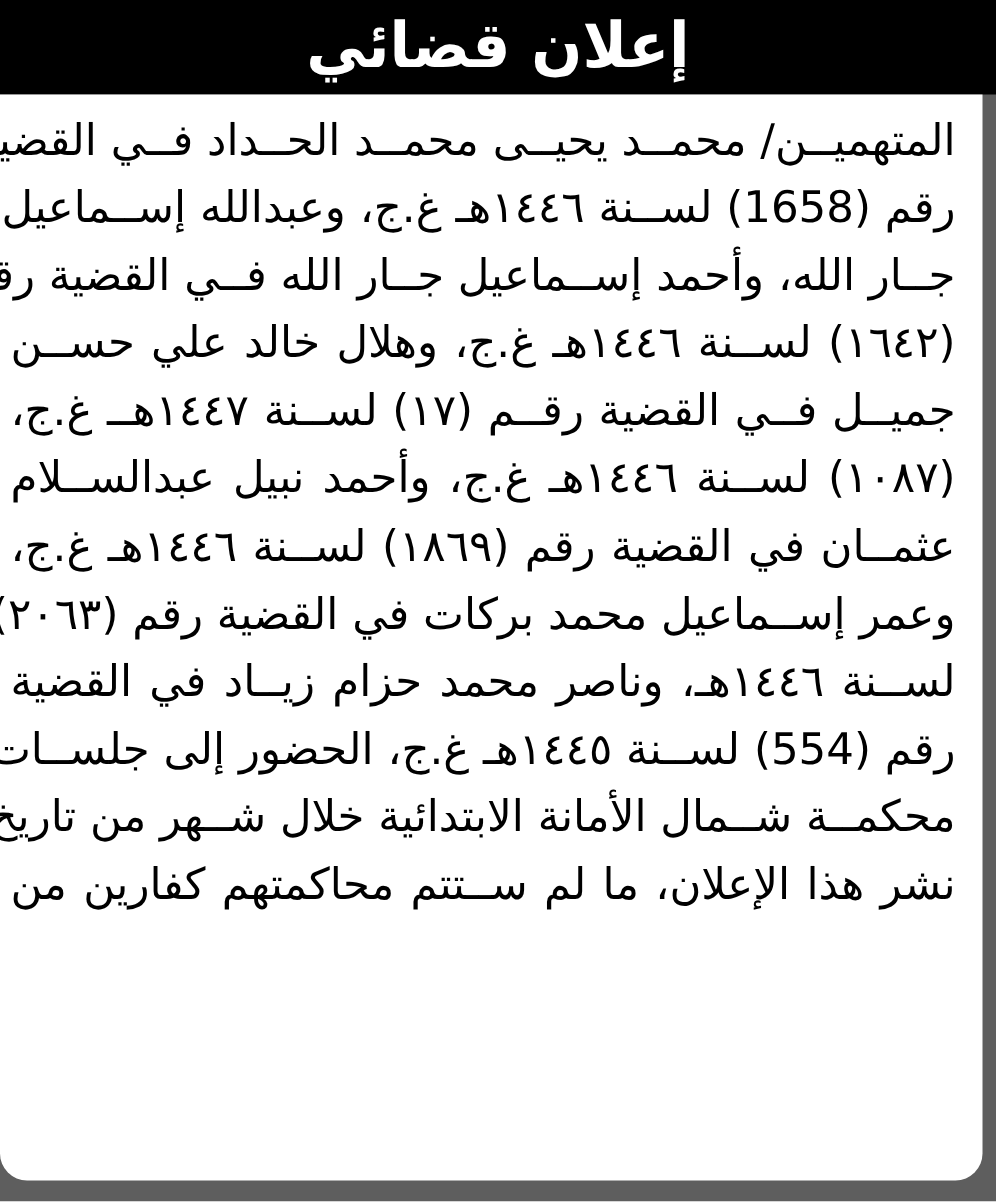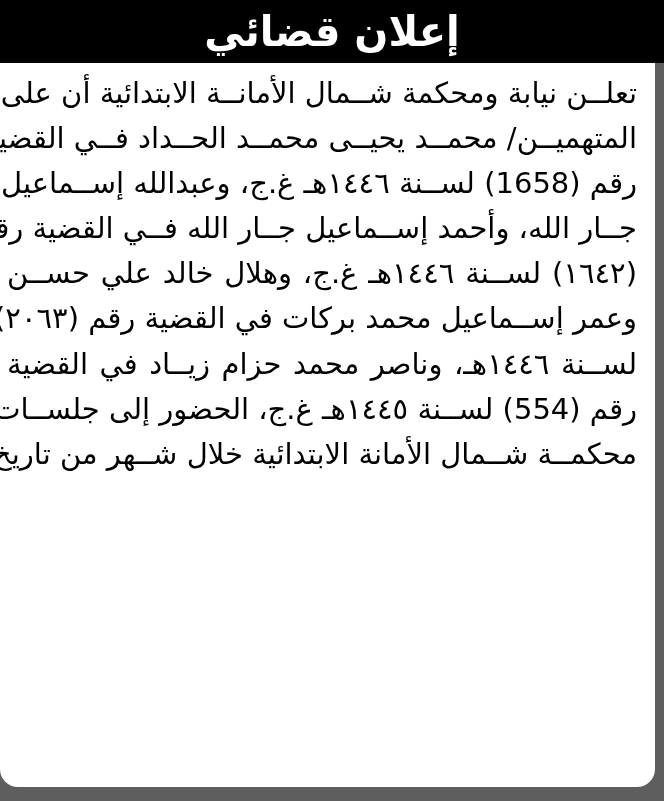--- a/index.html
+++ b/index.html
@@ -77,24 +77,27 @@
   </style>
 </head>
 <body>
 
 <div class="frame">
   <div class="header">
     <span class="header-title">إعلان قضائي</span>
   </div>
   <div class="panel">
     <div class="body-text">
-      <span class="line">تعلــن نيابة ومحكمة شــمال الأمانــة الابتدائية أن على</span>
       <span class="line">المتهميــن/ محمــد يحيــى محمــد الحــداد فــي القضية</span>
       <span class="line">رقم (1658) لســنة ١٤٤٦هـ غ.ج، وعبدالله إســماعيل</span>
       <span class="line">جــار الله، وأحمد إســماعيل جــار الله فــي القضية رقم</span>
       <span class="line">(١٦٤٢) لســنة ١٤٤٦هـ غ.ج، وهلال خالد علي حســن</span>
+      <span class="line">جميــل فــي القضية رقــم (١٧) لســنة ١٤٤٧هــ غ.ج،</span>
+      <span class="line">(١٠٨٧) لســنة ١٤٤٦هـ غ.ج، وأحمد نبيل عبدالســلام</span>
+      <span class="line">عثمــان في القضية رقم (١٨٦٩) لســنة ١٤٤٦هـ غ.ج،</span>
       <span class="line">وعمر إســماعيل محمد بركات في القضية رقم (٢٠٦٣)</span>
       <span class="line">لســنة ١٤٤٦هـ، وناصر محمد حزام زيــاد في القضية</span>
       <span class="line">رقم (554) لســنة ١٤٤٥هـ غ.ج، الحضور إلى جلســات</span>
       <span class="line">محكمــة شــمال الأمانة الابتدائية خلال شــهر من تاريخ</span>
+      <span class="line">نشر هذا الإعلان، ما لم ســتتم محاكمتهم كفارين من</span>
     </div>
   </div>
 </div>
 
 </body></html>

